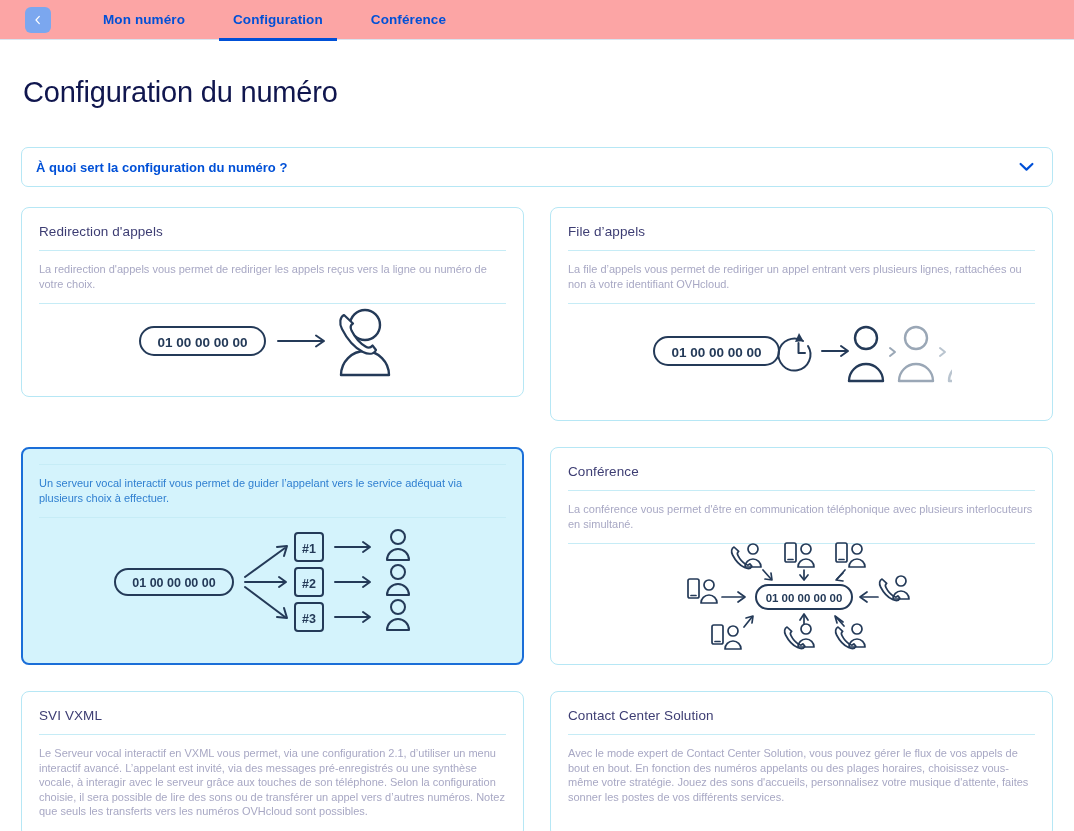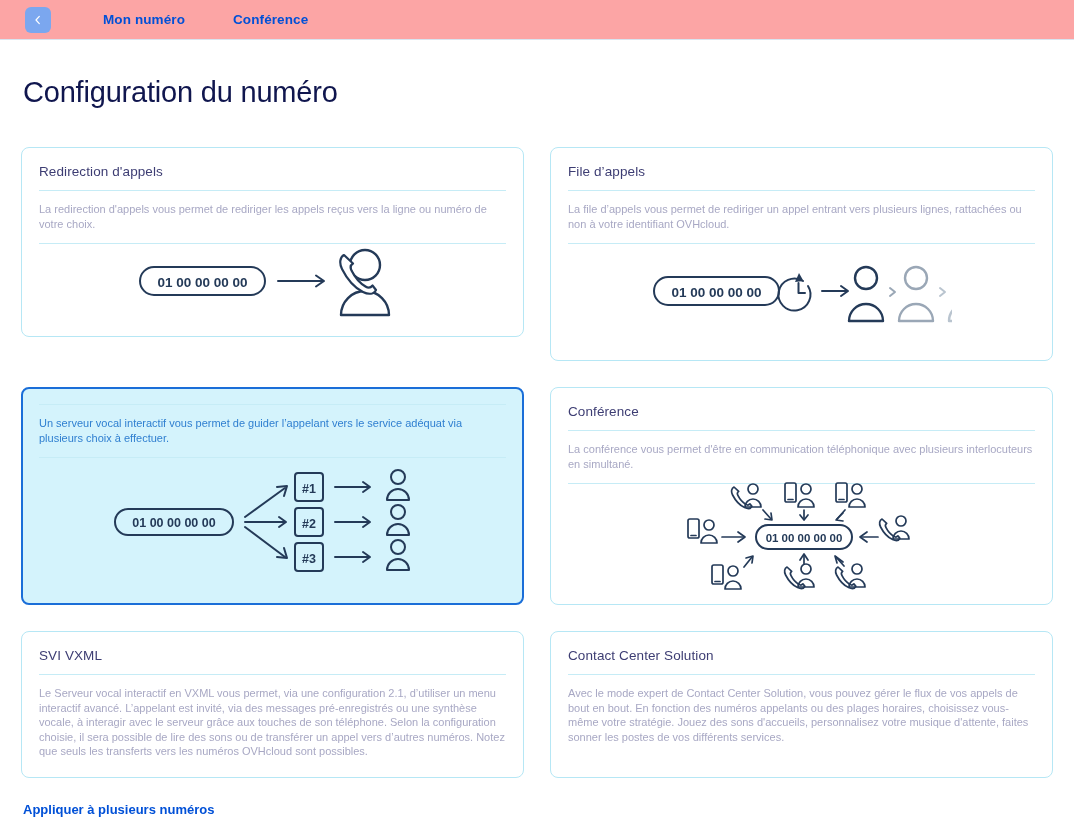--- a/index.html
+++ b/index.html
@@ -173,28 +173,37 @@
 <div class="topbar">
   <button class="back-btn">
     <span>
       <svg width="12" height="12" viewBox="0 0 12 12" fill="none" aria-hidden="true">
         <path d="M7.3 2.4 L4 6 L7.3 9.6" stroke="#ffffff" stroke-width="1.2" stroke-linecap="round" stroke-linejoin="round"></path>
       </svg>
     </span>
   </button>
   <nav class="tabs">
     <div class="tab">Mon numéro</div>
+    <div class="tab active">Configuration</div>
     <div class="tab">Conférence</div>
   </nav>
 </div>
 
 <div class="page">
 
   <h1 class="page-title">Configuration du numéro</h1>
 
+  <div class="accordion">
+    <span class="accordion-label">À quoi sert la configuration du numéro ?</span>
+    <span class="chevron-down">
+      <svg width="15" height="10" viewBox="0 0 15 10" fill="none" aria-hidden="true">
+        <path d="M1.6 2 L7.5 7.6 L13.4 2" stroke="#0050d7" stroke-width="2.2" stroke-linecap="round" stroke-linejoin="round"></path>
+      </svg>
+    </span>
+  </div>
 
   <div class="grid">
 
     <div class="card" style="height:190px">
       <div class="card-title">Redirection d'appels</div>
       <div class="card-rule"></div>
       <div class="card-desc">La redirection d'appels vous permet de rediriger les appels reçus vers la ligne ou numéro de votre choix.</div>
       <div class="card-rule"></div>
       <div class="card-figure">
         <svg width="270" height="80" viewBox="0 0 270 80" fill="none" aria-hidden="true">

